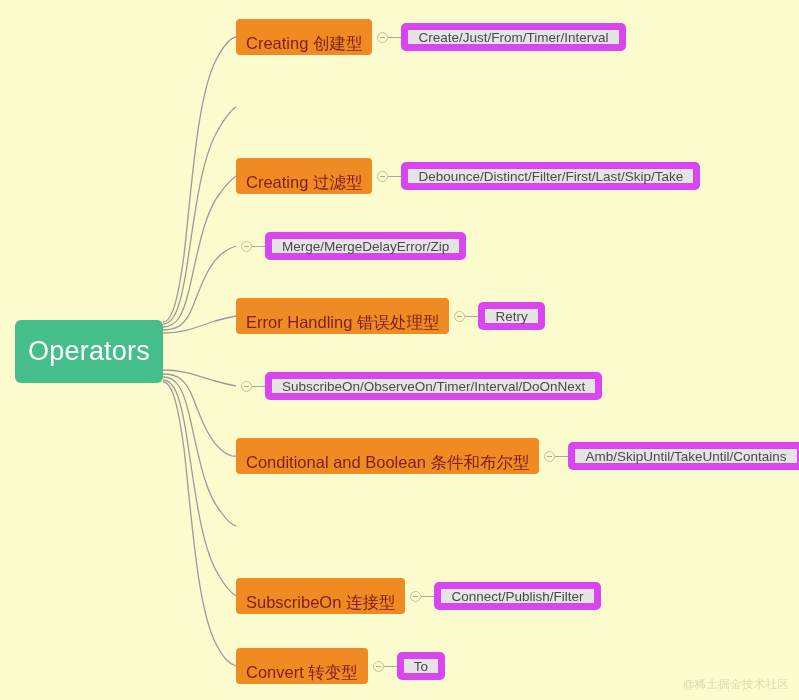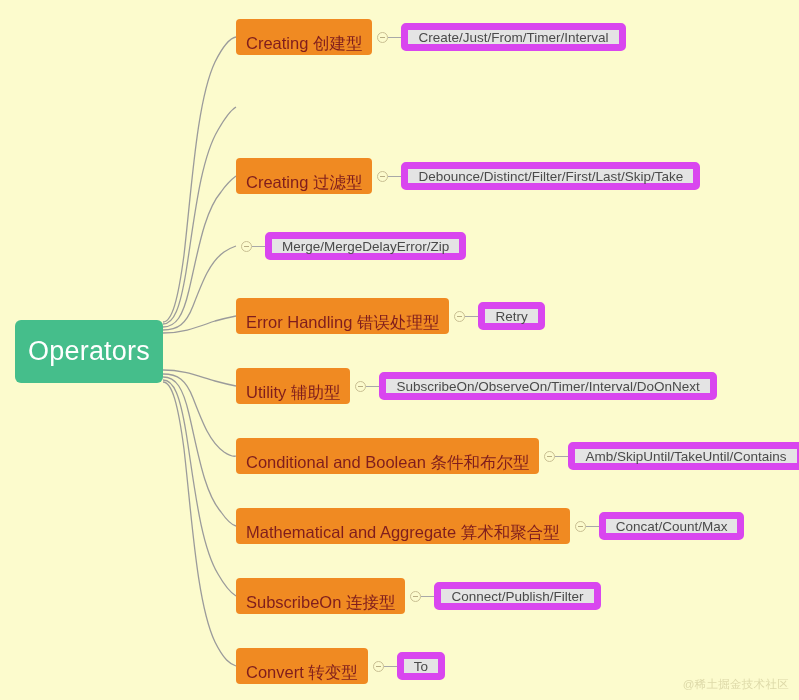--- a/index.html
+++ b/index.html
@@ -185,23 +185,20 @@
     <div class="connector">
       <span class="toggle-icon"></span>
       <span class="stub-line"></span>
     </div>
     <div class="leaf-node">
       <span>Retry</span>
     </div>
   </div>
 
   <div class="branch-row" style="top:368px">
-    <div class="branch-node">
-      <span>Utility 辅助型</span>
-    </div>
     <div class="connector">
       <span class="toggle-icon"></span>
       <span class="stub-line"></span>
     </div>
     <div class="leaf-node">
       <span>SubscribeOn/ObserveOn/Timer/Interval/DoOnNext</span>
     </div>
   </div>
 
   <div class="branch-row" style="top:438px">
@@ -210,32 +207,20 @@
     </div>
     <div class="connector">
       <span class="toggle-icon"></span>
       <span class="stub-line"></span>
     </div>
     <div class="leaf-node">
       <span>Amb/SkipUntil/TakeUntil/Contains</span>
     </div>
   </div>
 
-  <div class="branch-row" style="top:508px">
-    <div class="branch-node">
-      <span>Mathematical and Aggregate 算术和聚合型</span>
-    </div>
-    <div class="connector">
-      <span class="toggle-icon"></span>
-      <span class="stub-line"></span>
-    </div>
-    <div class="leaf-node">
-      <span>Concat/Count/Max</span>
-    </div>
-  </div>
 
   <div class="branch-row" style="top:578px">
     <div class="branch-node">
       <span>SubscribeOn 连接型</span>
     </div>
     <div class="connector">
       <span class="toggle-icon"></span>
       <span class="stub-line"></span>
     </div>
     <div class="leaf-node">

